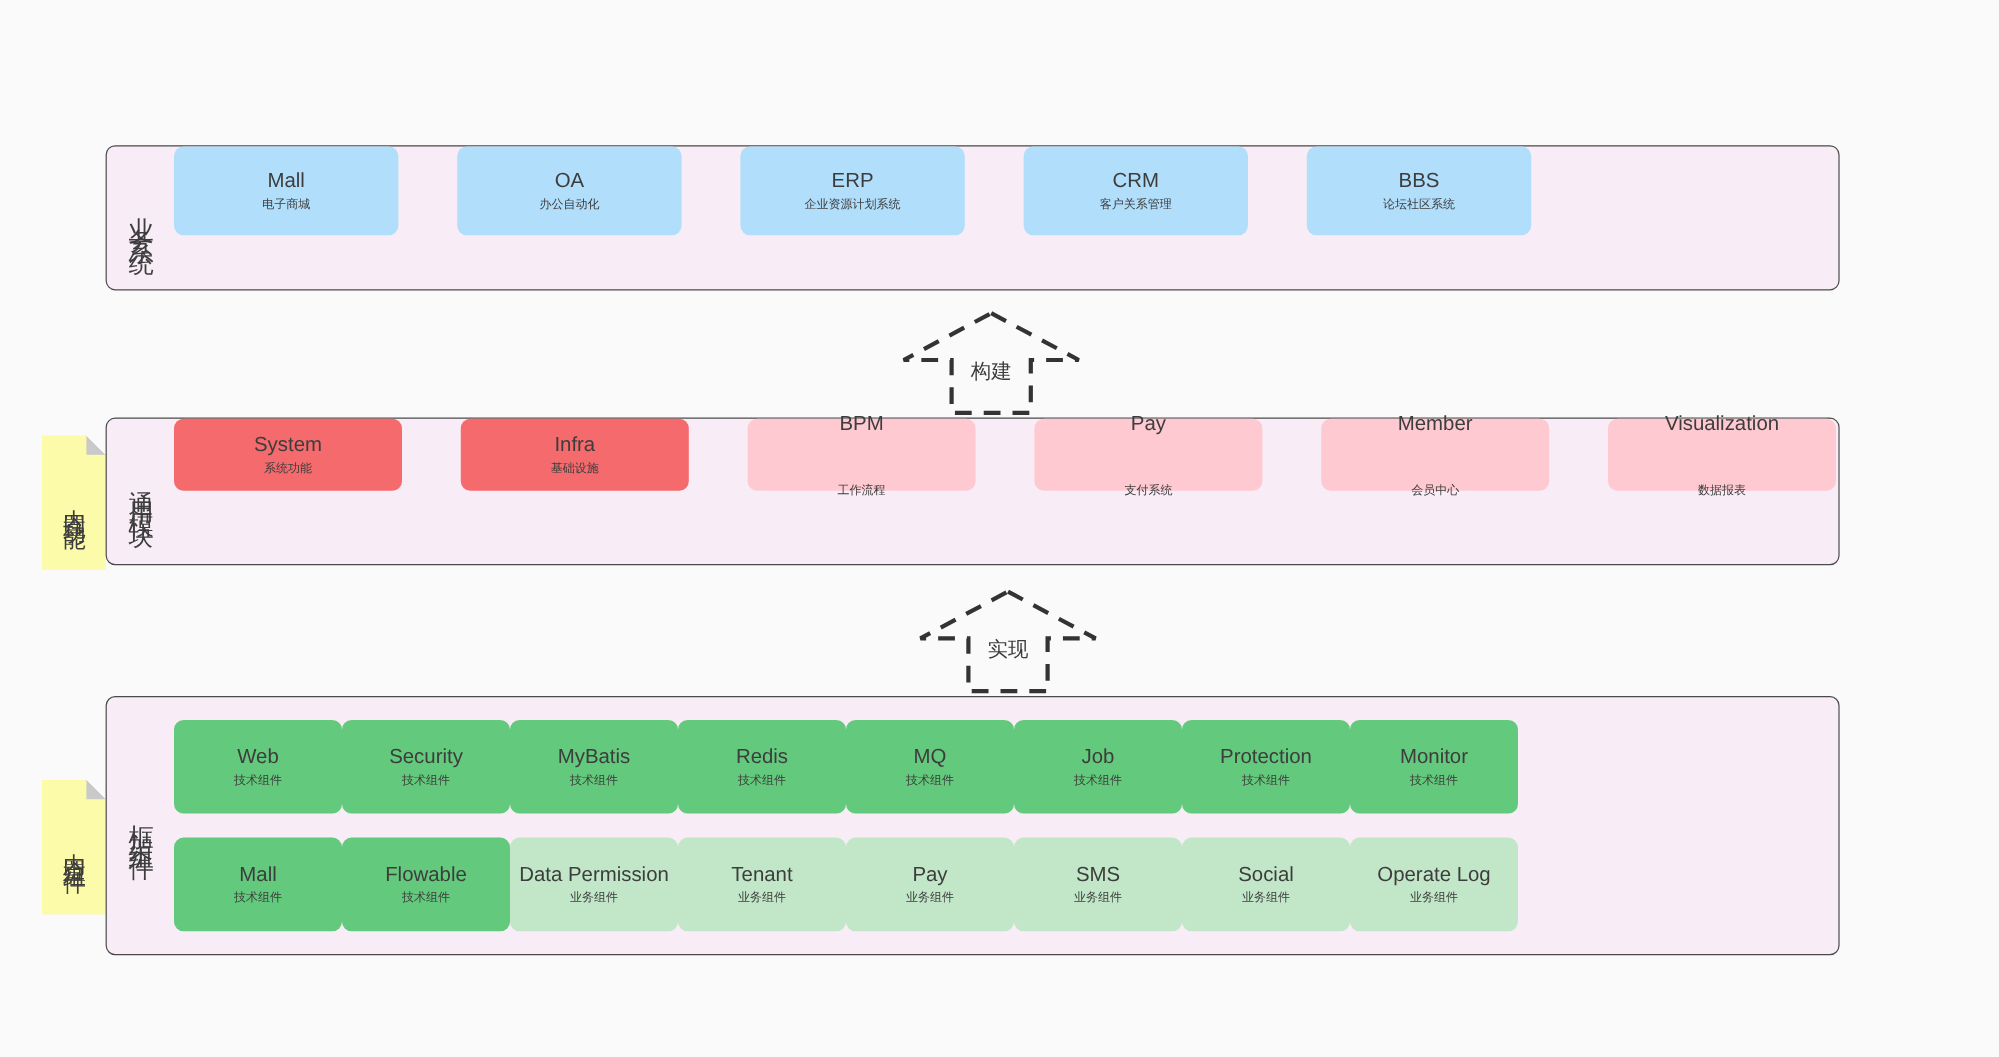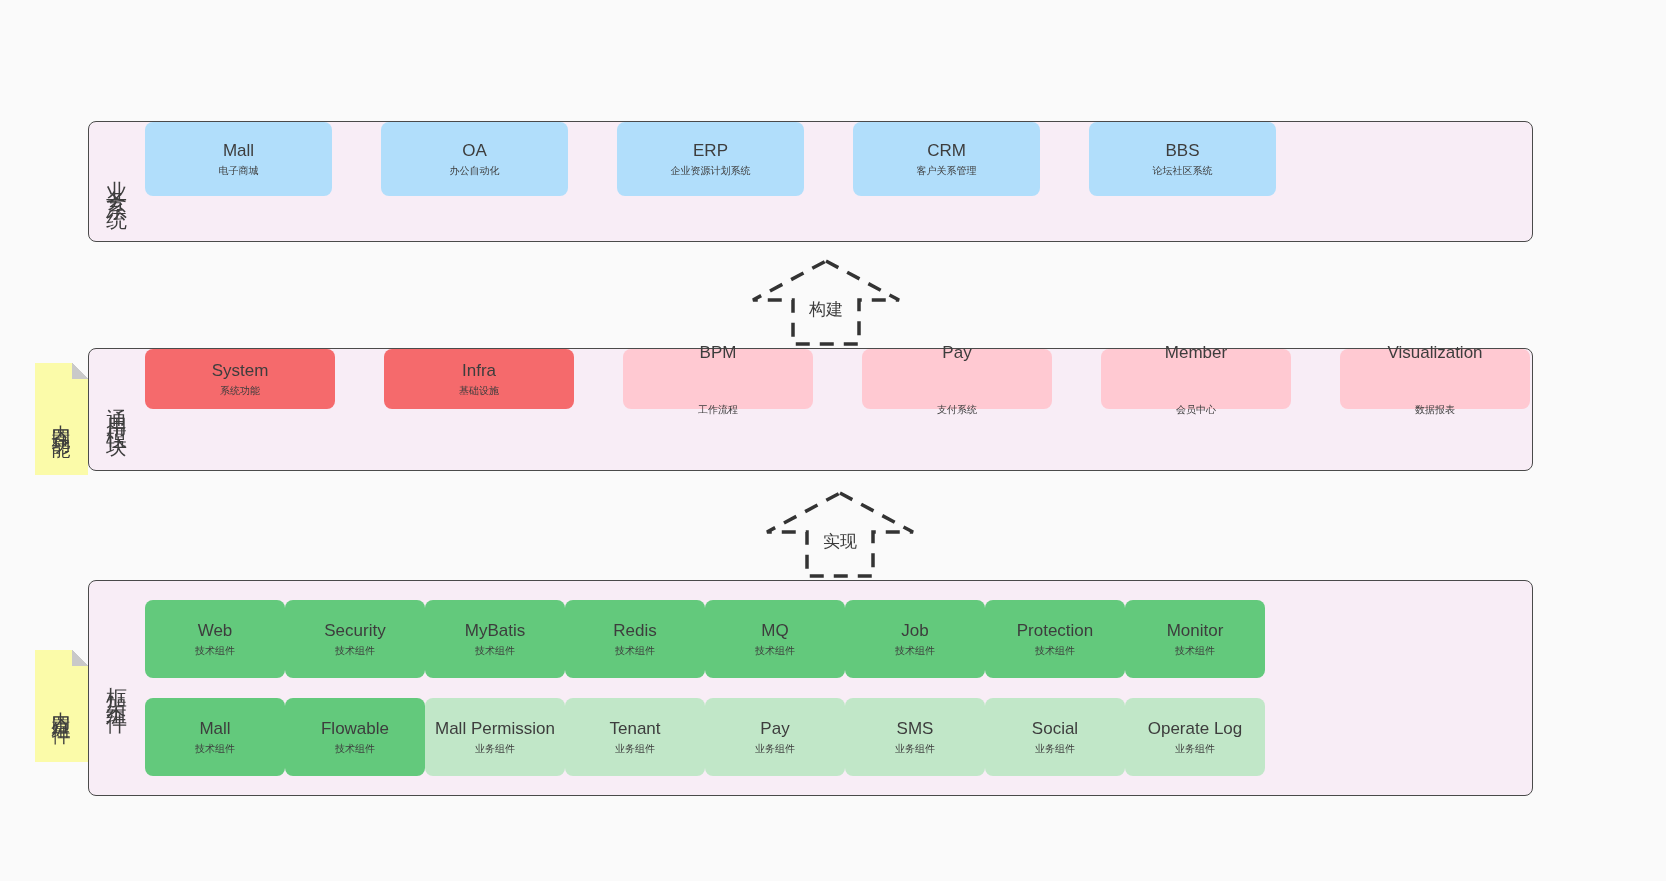--- a/index.html
+++ b/index.html
@@ -192,21 +192,21 @@
     <div class="row">
       <div class="box green">
         <span class="en">Mall</span>
         <span class="cn">技术组件</span>
       </div>
       <div class="box green">
         <span class="en">Flowable</span>
         <span class="cn">技术组件</span>
       </div>
       <div class="box lightgreen">
-        <span class="en">Mall Permission</span>
+        <span class="en">Data Permission</span>
         <span class="cn">业务组件</span>
       </div>
       <div class="box lightgreen">
         <span class="en">Tenant</span>
         <span class="cn">业务组件</span>
       </div>
       <div class="box lightgreen">
         <span class="en">Pay</span>
         <span class="cn">业务组件</span>
       </div>

